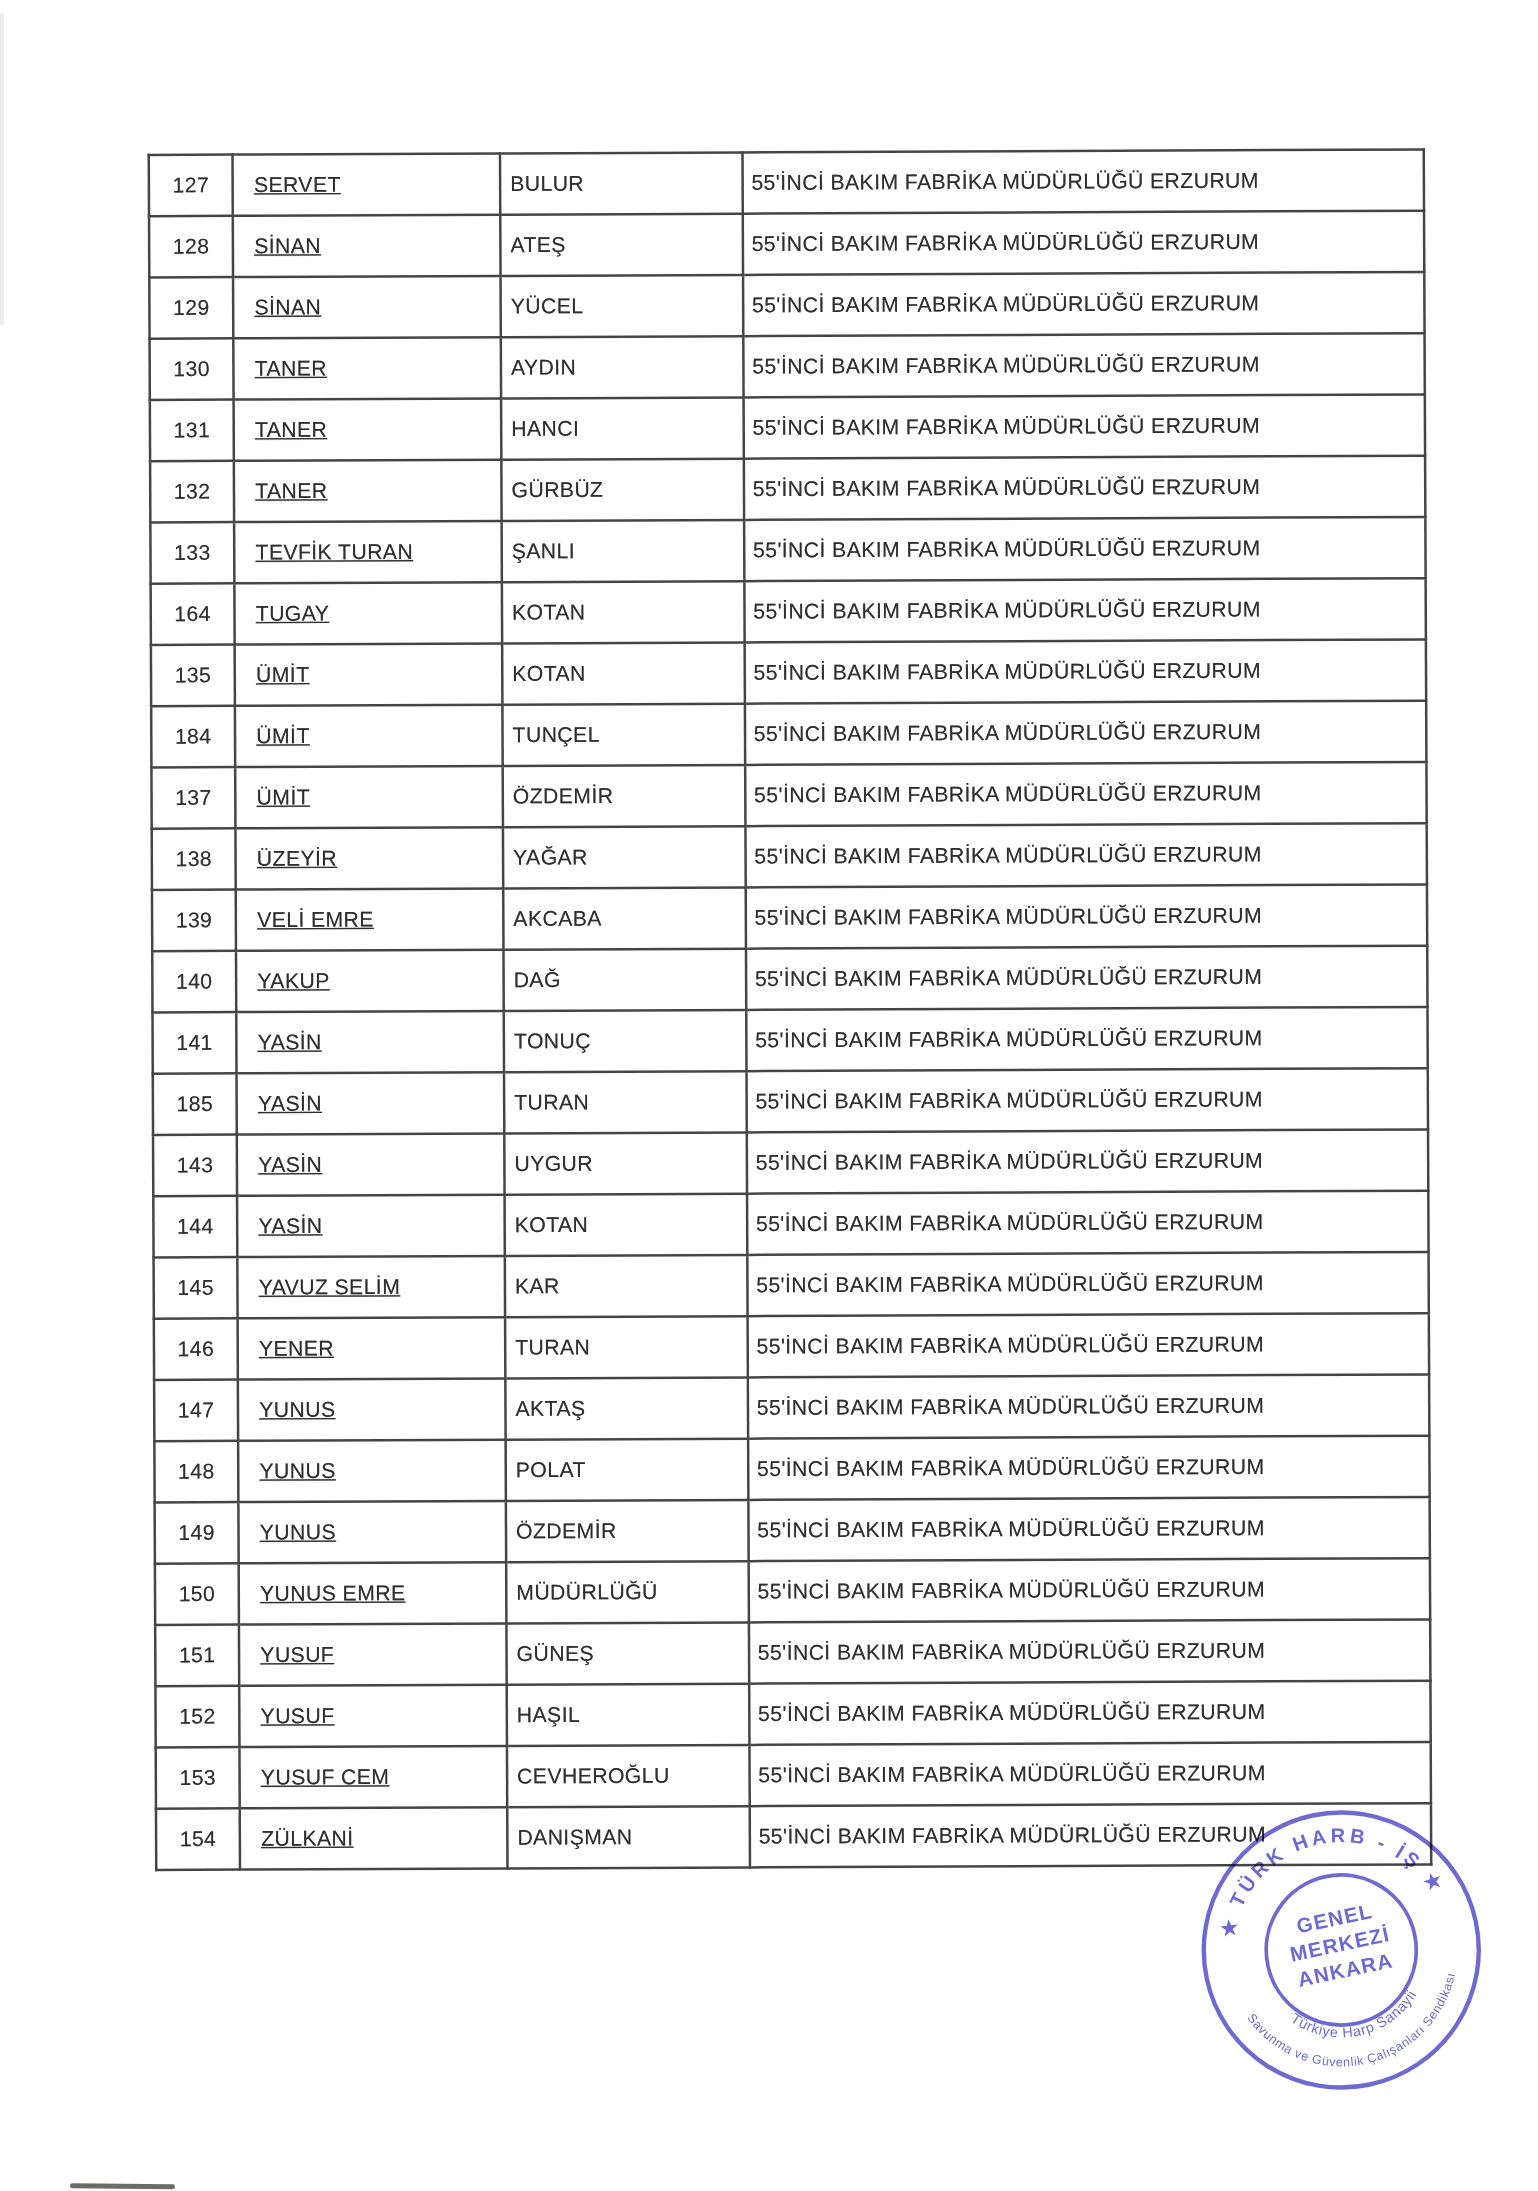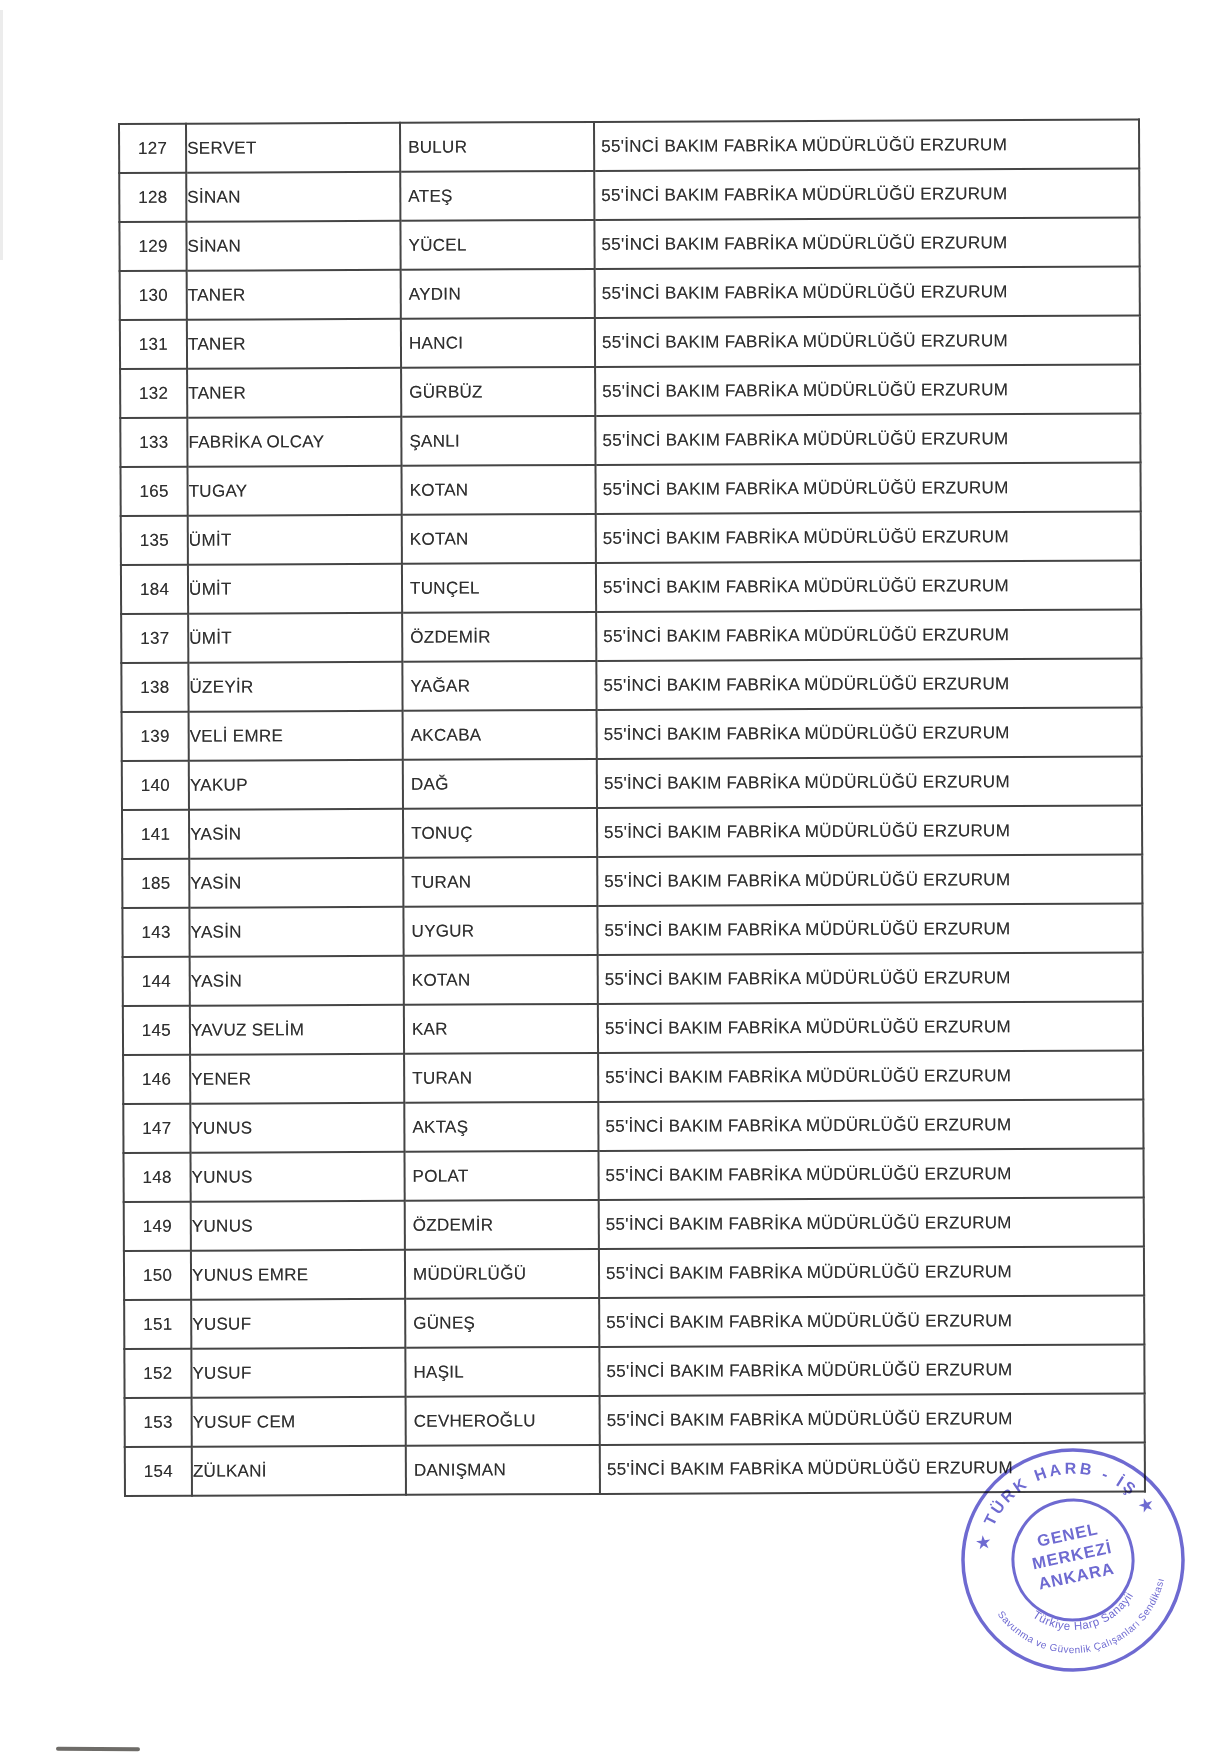--- a/index.html
+++ b/index.html
@@ -34,21 +34,21 @@
     font-size: 17px;
     color: #2f2f2f;
     letter-spacing: 0.3px;
     vertical-align: middle;
     white-space: nowrap;
     overflow: hidden;
     padding: 0 2px 0 7px;
     text-shadow: 0 0 0.5px rgba(40,40,40,0.55);
   }
   .roster td.c-no { text-align: center; padding: 0; }
-  .roster td.c-first { padding-left: 0; }
+  .roster td.c-first { padding-left: 16px; text-decoration: underline; }
   .roster td.c-last { padding-left: 7px; }
   .roster td.c-station { padding-left: 6px; }
   .stamp {
     position: absolute; left: 943px; top: 1430px;
     width: 260px; height: 260px;
     mix-blend-mode: multiply;
     opacity: 0.88;
   }
   .stamp text { font-family: "Liberation Sans", sans-serif; }
   .artifact-line {
@@ -105,26 +105,26 @@
           <td class="c-station">55'İNCİ BAKIM FABRİKA MÜDÜRLÜĞÜ ERZURUM</td>
         </tr>
         <tr>
           <td class="c-no">132</td>
           <td class="c-first">TANER</td>
           <td class="c-last">GÜRBÜZ</td>
           <td class="c-station">55'İNCİ BAKIM FABRİKA MÜDÜRLÜĞÜ ERZURUM</td>
         </tr>
         <tr>
           <td class="c-no">133</td>
-          <td class="c-first">FABRİKA OLCAY</td>
+          <td class="c-first">TEVFİK TURAN</td>
           <td class="c-last">ŞANLI</td>
           <td class="c-station">55'İNCİ BAKIM FABRİKA MÜDÜRLÜĞÜ ERZURUM</td>
         </tr>
         <tr>
-          <td class="c-no">165</td>
+          <td class="c-no">164</td>
           <td class="c-first">TUGAY</td>
           <td class="c-last">KOTAN</td>
           <td class="c-station">55'İNCİ BAKIM FABRİKA MÜDÜRLÜĞÜ ERZURUM</td>
         </tr>
         <tr>
           <td class="c-no">135</td>
           <td class="c-first">ÜMİT</td>
           <td class="c-last">KOTAN</td>
           <td class="c-station">55'İNCİ BAKIM FABRİKA MÜDÜRLÜĞÜ ERZURUM</td>
         </tr>

